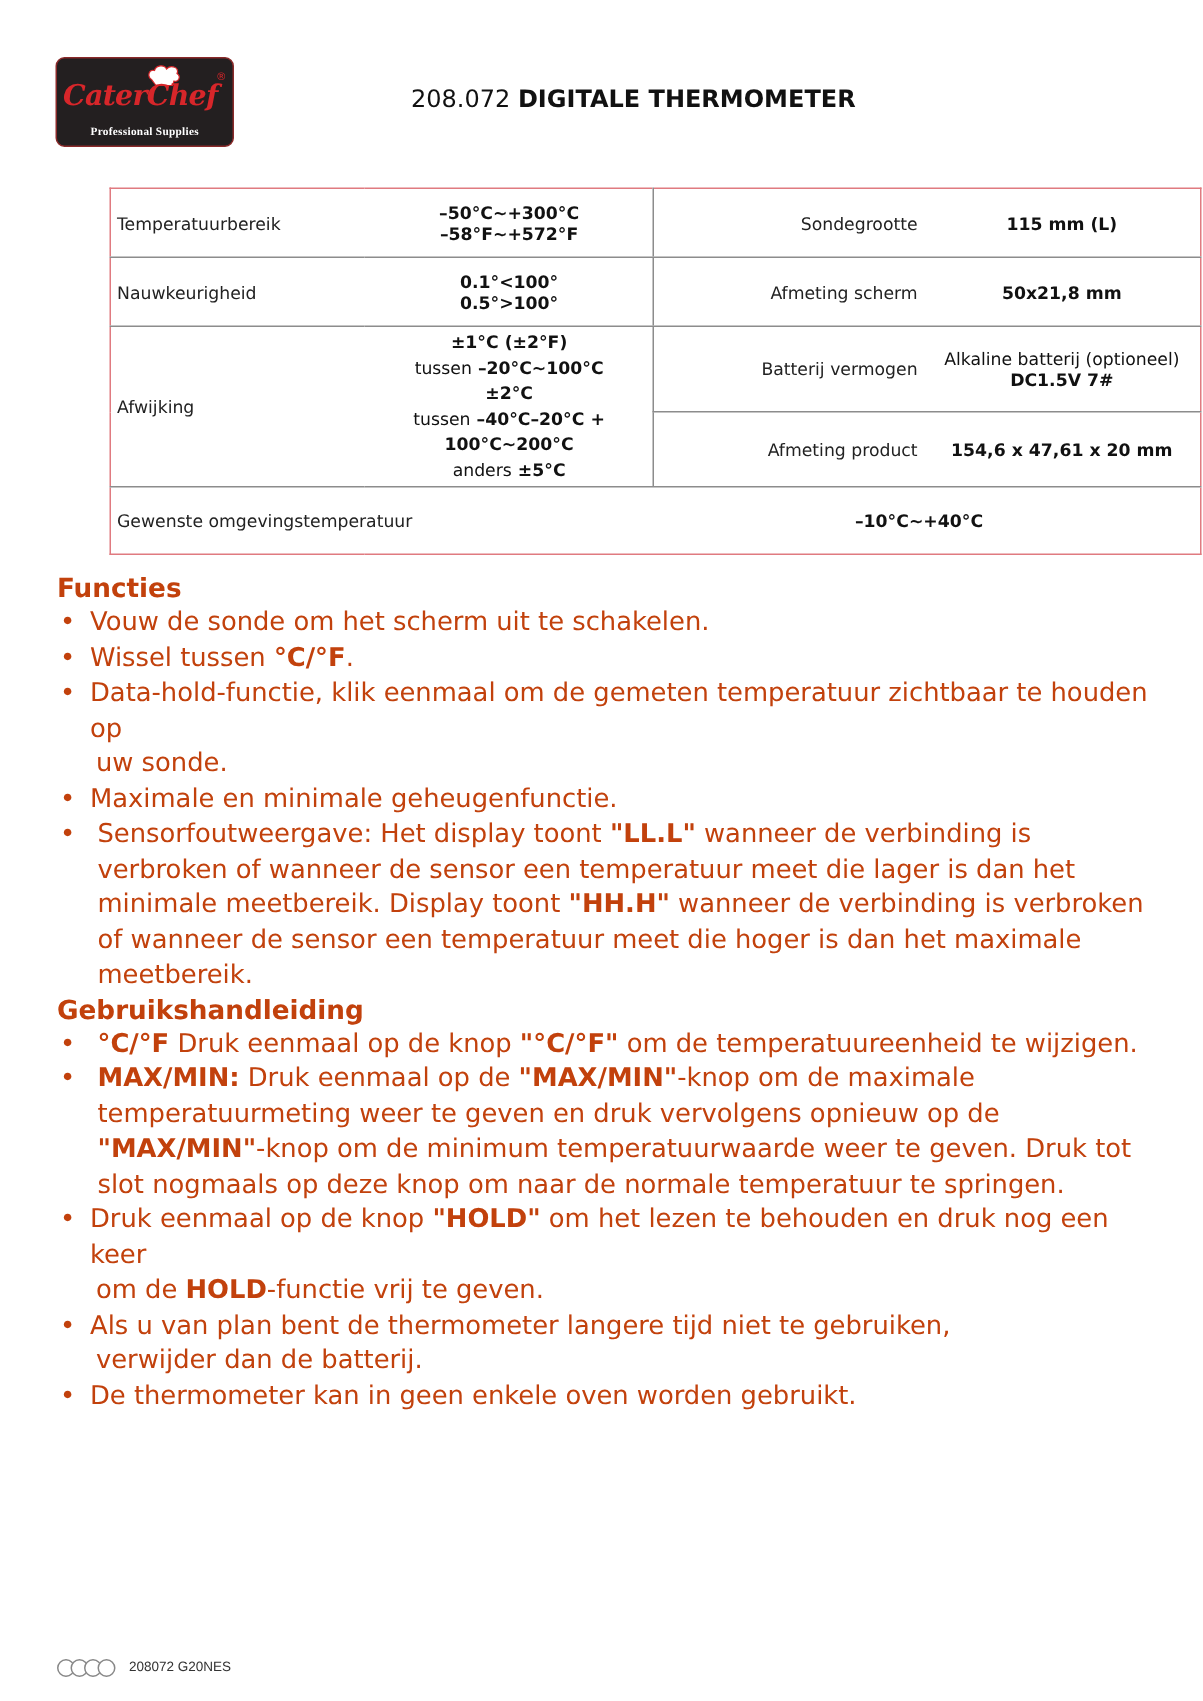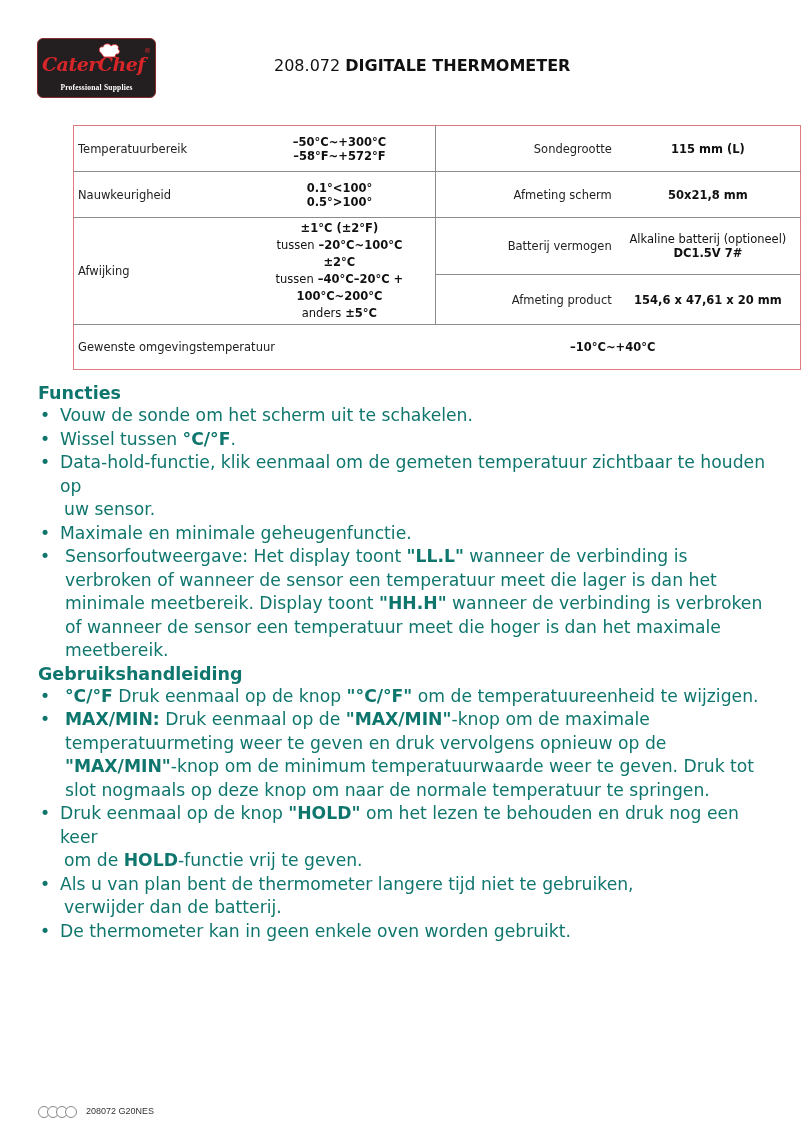--- a/index.html
+++ b/index.html
@@ -27,21 +27,21 @@
   table.spec td { border-top: 1px solid #8c8c8c; border-bottom: 1px solid #8c8c8c;
                   padding: 0 4px; vertical-align: middle; }
   table.spec td.lbl { text-align: left; color: #222; }
   table.spec td.val { text-align: center; font-weight: bold; color: #111; }
   table.spec td.val .n { font-weight: normal; }
   table.spec td.mid { border-left: 1px solid #8c8c8c; text-align: right; }
   table.spec tr:first-child td { border-top: none; }
   table.spec tr:last-child td { border-bottom: none; }
 
   .content { position: absolute; left: 38px; top: 382px; width: 740px; font-size: 17.2px;
-             line-height: 23.5px; color: #0f766e; }
+             line-height: 23.5px; color: #c2410c; }
   .content h2 { font-size: 17.5px; font-weight: bold; margin: 0; line-height: 22px; }
   .content ul { list-style: none; margin: 0; padding: 0; }
   .content li { position: relative; padding-left: 22px; }
   .content li::before { content: "\2022"; position: absolute; left: 2px; top: 0; }
   .content li .cont { display: block; padding-left: 4px; }
   .content b { font-weight: bold; }
 
   .footer { position: absolute; left: 38px; top: 1106px; font-size: 9px; color: #333;
             font-family: "Liberation Sans", sans-serif; display: flex; align-items: flex-start; gap: 4px; }
   .footer .circles { display: flex; }
@@ -116,21 +116,21 @@
     <td class="val" colspan="2" style="text-align:left;padding-left:134px">–10°C~+40°C</td>
   </tr>
 </tbody>
   </table>
 
 <div class="content">
   <h2>Functies</h2>
   <ul>
     <li><span>Vouw de sonde om het scherm uit te schakelen.</span></li>
     <li><span>Wissel tussen</span> <b>°C/°F</b><span>.</span></li>
-    <li><span>Data-hold-functie, klik eenmaal om de gemeten temperatuur zichtbaar te houden op</span><span class="cont">uw sensor.</span></li>
+    <li><span>Data-hold-functie, klik eenmaal om de gemeten temperatuur zichtbaar te houden op</span><span class="cont">uw sonde.</span></li>
     <li><span>Maximale en minimale geheugenfunctie.</span></li>
     <li style="padding-left:27px"><span>Sensorfoutweergave: Het display toont</span> <b>"LL.L"</b> <span>wanneer de verbinding is verbroken of wanneer de sensor een temperatuur meet die lager is dan het minimale meetbereik. Display toont</span> <b>"HH.H"</b> <span>wanneer de verbinding is verbroken of wanneer de sensor een temperatuur meet die hoger is dan het maximale meetbereik.</span></li>
   </ul>
   <h2>Gebruikshandleiding</h2>
   <ul>
     <li style="padding-left:27px"><b>°C/°F</b> <span>Druk eenmaal op de knop</span> <b>"°C/°F"</b> <span>om de temperatuureenheid te wijzigen.</span></li>
     <li style="padding-left:27px"><b>MAX/MIN:</b> <span>Druk eenmaal op de</span> <b>"MAX/MIN"</b><span>-knop om de maximale temperatuurmeting weer te geven en druk vervolgens opnieuw op de</span> <b>"MAX/MIN"</b><span>-knop om de minimum temperatuurwaarde weer te geven. Druk tot slot nogmaals op deze knop om naar de normale temperatuur te springen.</span></li>
     <li><span>Druk eenmaal op de knop</span> <b>"HOLD"</b> <span>om het lezen te behouden en druk nog een keer</span><span class="cont"><span>om de</span> <b>HOLD</b><span>-functie vrij te geven.</span></span></li>
     <li><span>Als u van plan bent de thermometer langere tijd niet te gebruiken,</span><span class="cont">verwijder dan de batterij.</span></li>
     <li><span>De thermometer kan in geen enkele oven worden gebruikt.</span></li>

